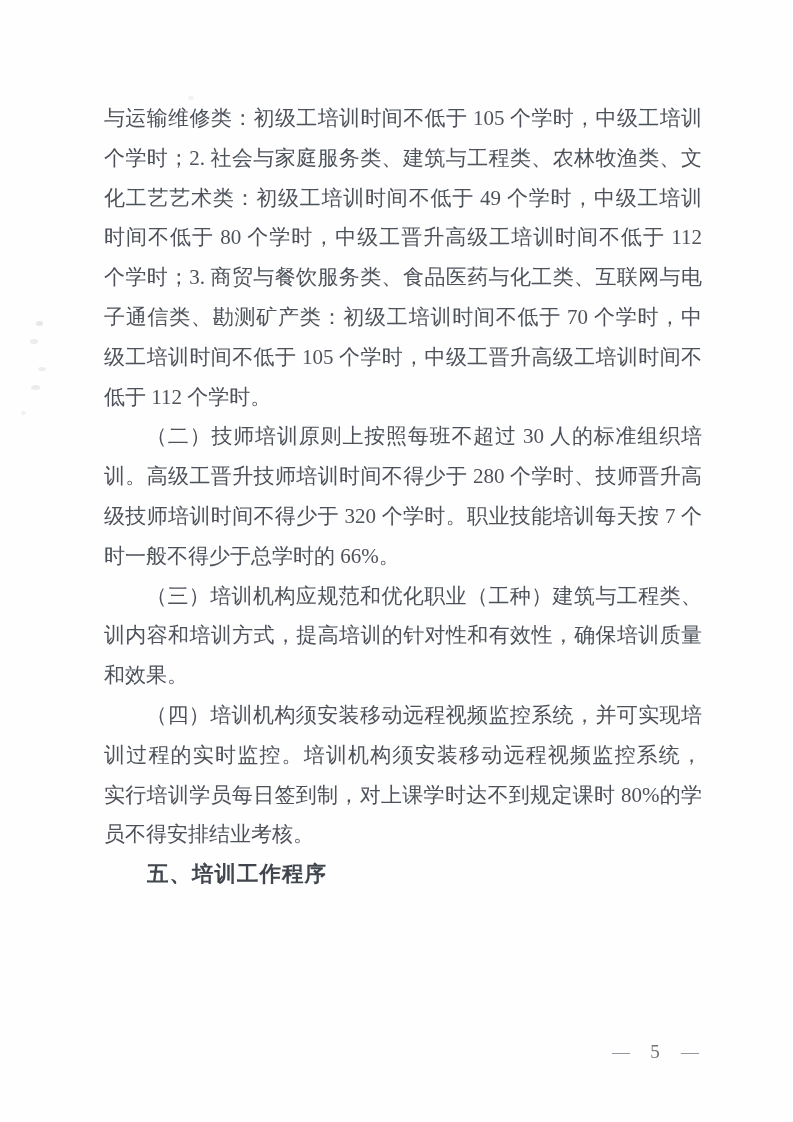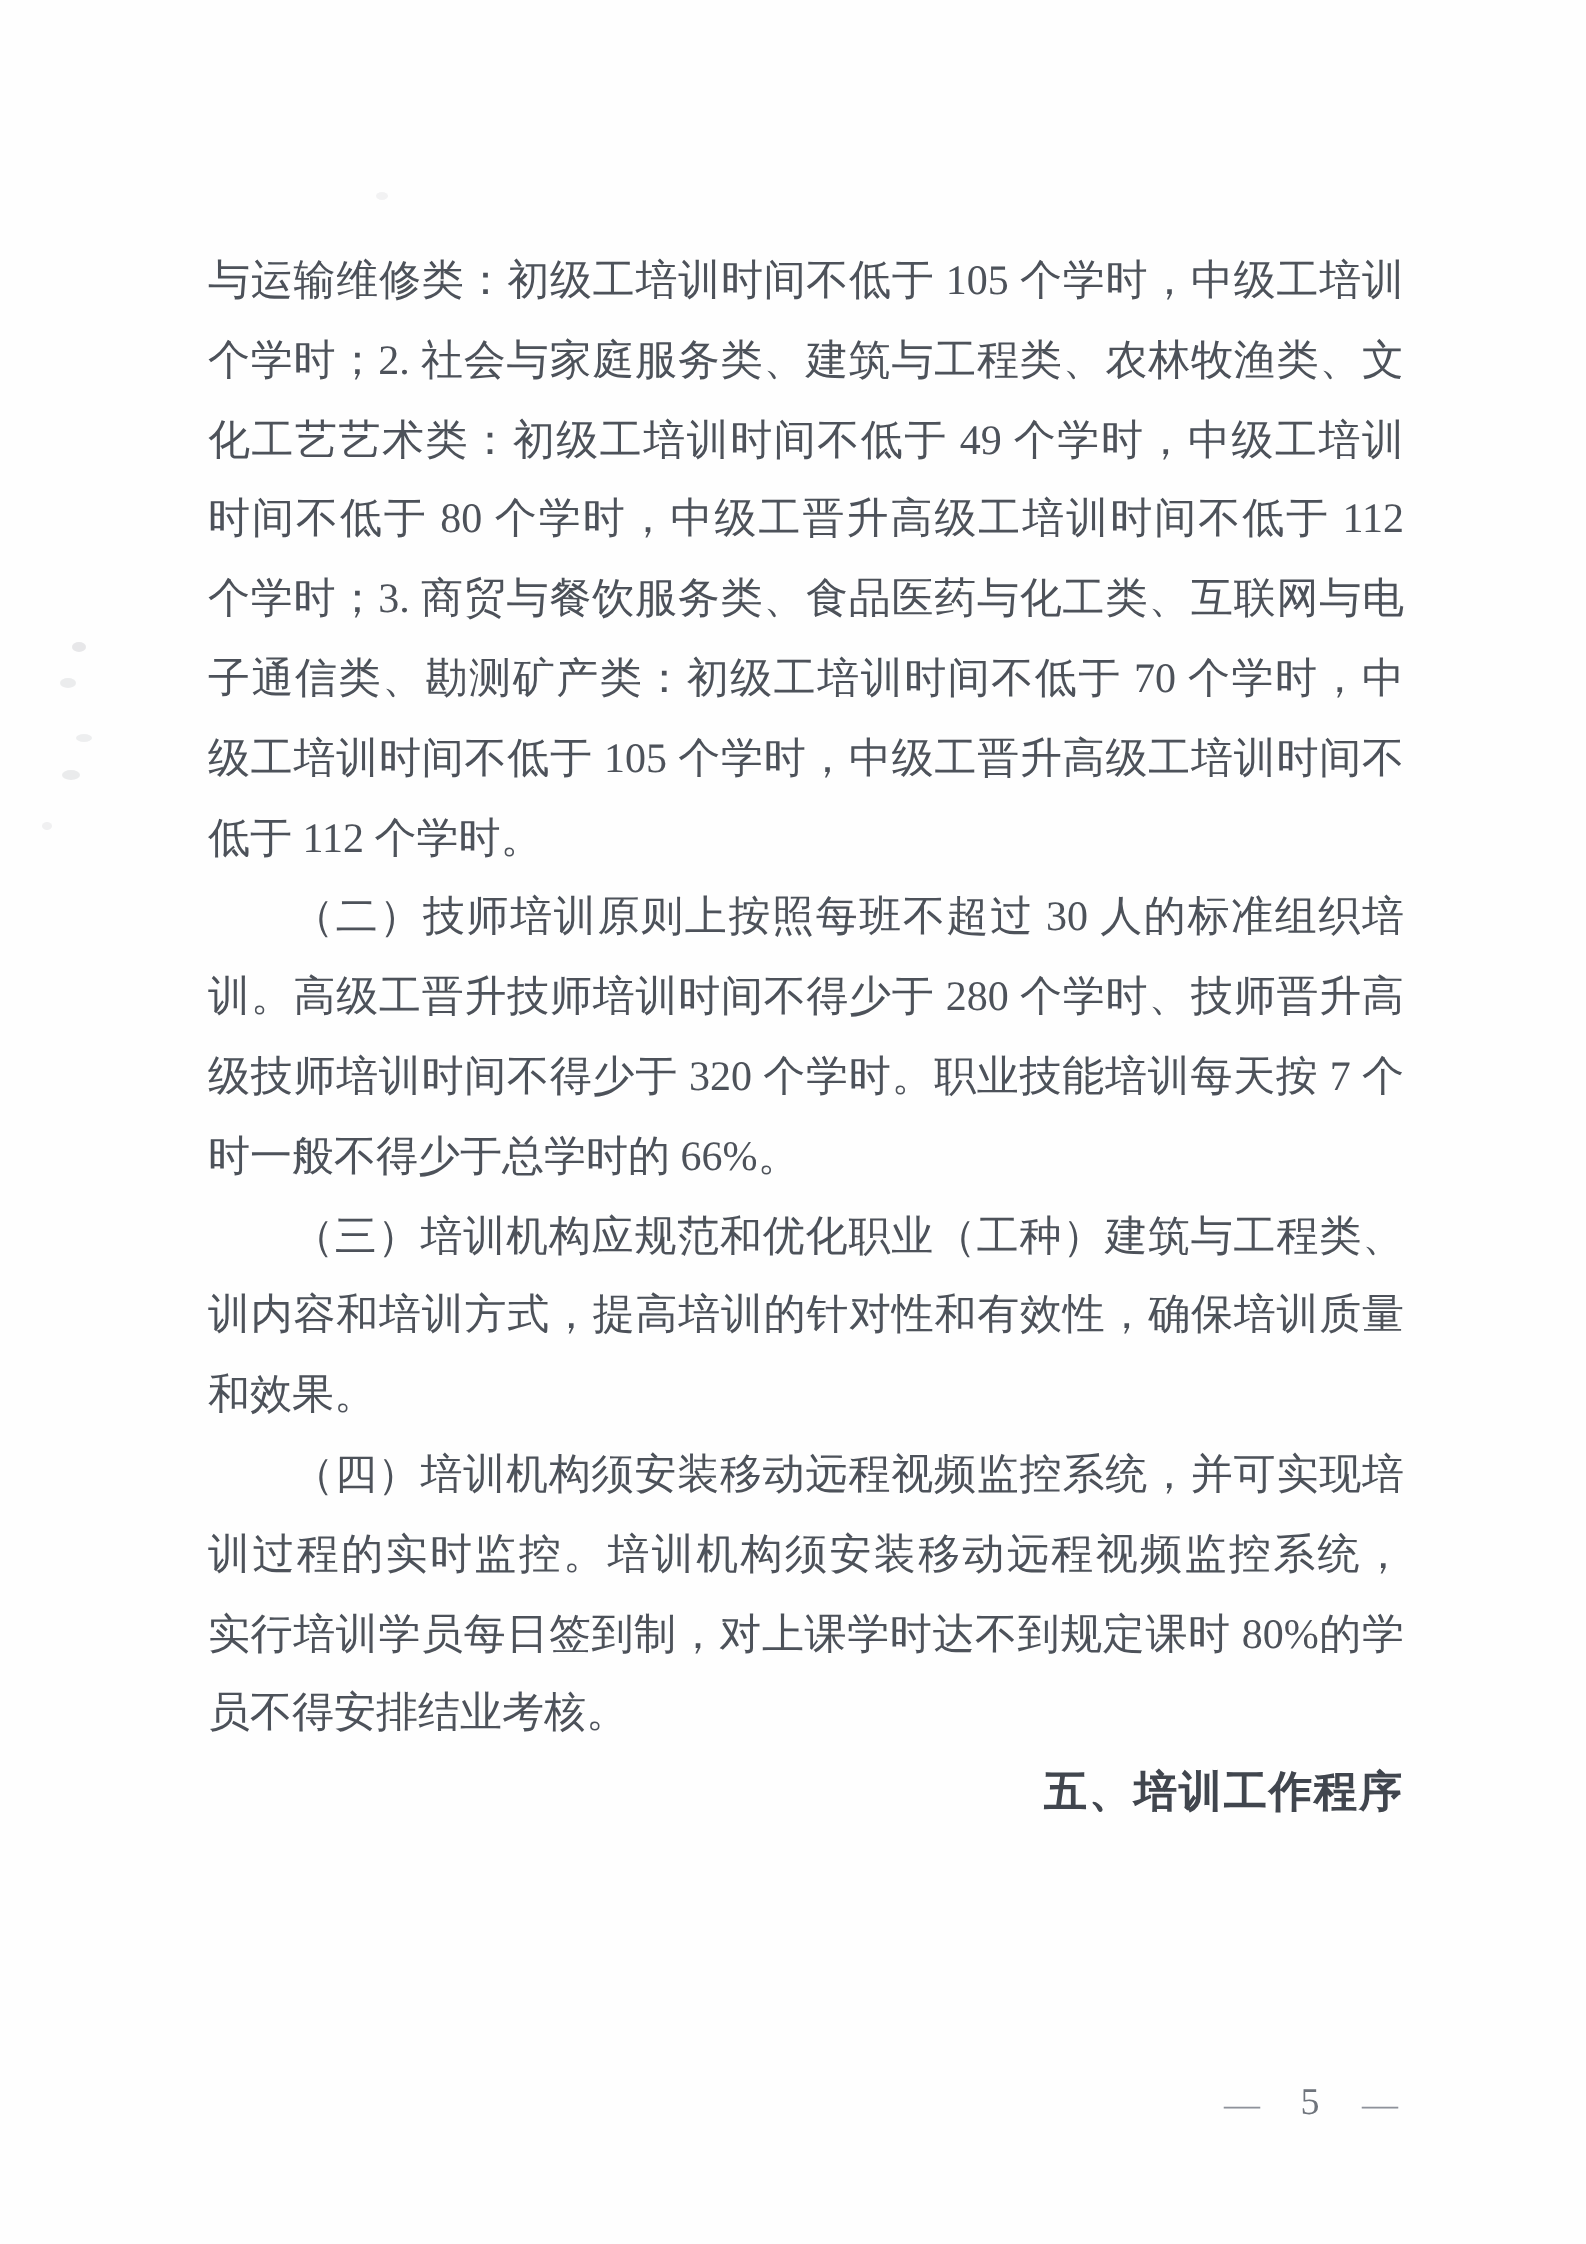--- a/index.html
+++ b/index.html
@@ -11,34 +11,33 @@
     position: relative;
     width: 793px;
     height: 1122px;
     background: #fefefe;
     overflow: hidden;
     font-family: "Liberation Serif", "DejaVu Serif", serif;
   }
   .content {
     position: absolute;
     left: 104px;
-    top: 121px;
+    top: 99px;
     width: 598px;
     color: #4d525a;
   }
   .line {
     margin: 0;
     padding: 0;
     height: 39.8px;
     line-height: 39.8px;
     font-size: 21px;
     font-weight: 400;
     white-space: normal;
     overflow: hidden;
-    text-align: right;
   }
   
   .fill {
     text-align: justify;
     text-align-last: justify;
   }
   .end {
     text-align: right;
     text-align-last: left;
   }

